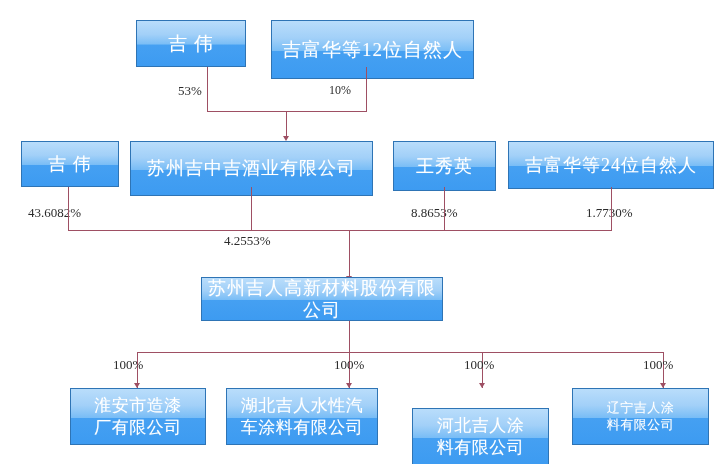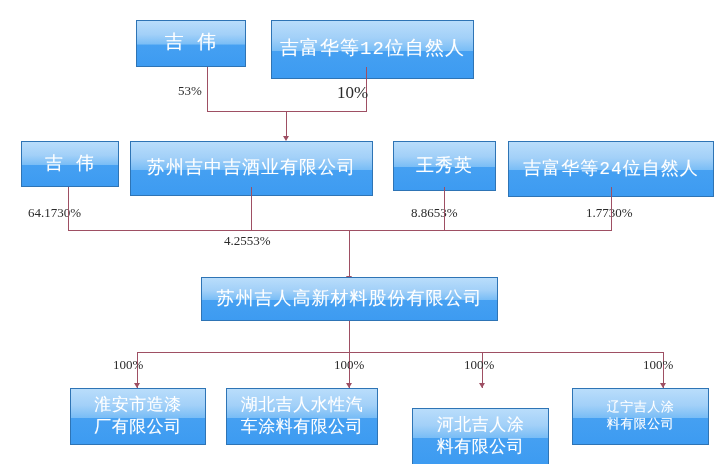--- a/index.html
+++ b/index.html
@@ -28,21 +28,20 @@
                 #3d9bf1 100%);
     display: flex;
     align-items: center;
     justify-content: center;
     text-align: center;
     color: #ffffff;
     letter-spacing: 1px;
     line-height: 1.25;
     text-shadow: 0 0 1px rgba(255,255,255,0.35);
     white-space: pre-line;
-    font-family: Liberation Mono, monospace;
   }
   .node.two-line { letter-spacing: 0.5px; }
 
   
   .ln-v {
     position: absolute;
     width: 1px;
     background: #9e4f63;
   }
   .ln-h {
@@ -75,44 +74,44 @@
 
   <div class="node" style="left:271px; top:20px; width:203px; height:59px; font-size:19px;">吉富华等12位自然人</div>
 
   <div class="ln-v" style="left:207px; top:67px; height:44px;"></div>
   <div class="ln-v" style="left:366px; top:67px; height:44px;"></div>
   <div class="ln-h" style="left:207px; top:111px; width:160px;"></div>
   <div class="ln-v" style="left:286px; top:111px; height:28px;"></div>
   <div class="arrow-down" style="left:283px; top:136px;"></div>
 
   <div class="pct" style="left:178px; top:83px; font-size:13px;">53%</div>
-  <div class="pct" style="left:337px; top:83px; font-size:17px;">10%</div>
+  <div class="pct" style="left:329px; top:83px; font-size:12px;">10%</div>
 
   <div class="node" style="left:21px; top:141px; width:98px; height:46px; font-size:18px;">吉  伟</div>
 
   <div class="node" style="left:130px; top:141px; width:243px; height:55px; font-size:18px;">苏州吉中吉酒业有限公司</div>
 
   <div class="node" style="left:393px; top:141px; width:103px; height:50px; font-size:18px;">王秀英</div>
 
-  <div class="node" style="left:508px; top:141px; width:206px; height:56px; font-size:18px;">吉富华等24位自然人</div>
+  <div class="node" style="left:508px; top:141px; width:206px; height:48px; font-size:18px;">吉富华等24位自然人</div>
 
-  <div class="pct" style="left:28px; top:205px; font-size:13px;">64.1730%</div>
+  <div class="pct" style="left:28px; top:205px; font-size:13px;">43.6082%</div>
   <div class="pct" style="left:224px; top:205px; font-size:13px;margin-top:28px;">4.2553%</div>
   <div class="pct" style="left:411px; top:205px; font-size:13px;">8.8653%</div>
   <div class="pct" style="left:586px; top:205px; font-size:13px;">1.7730%</div>
 
   <div class="ln-v" style="left:68px; top:187px; height:43px;"></div>
   <div class="ln-v" style="left:251px; top:187px; height:43px;"></div>
   <div class="ln-v" style="left:444px; top:187px; height:43px;"></div>
   <div class="ln-v" style="left:611px; top:187px; height:43px;"></div>
   <div class="ln-h" style="left:68px; top:230px; width:544px;"></div>
   <div class="ln-v" style="left:349px; top:230px; height:49px;"></div>
   <div class="arrow-down" style="left:346px; top:276px;"></div>
 
-  <div class="node" style="left:201px; top:277px; width:297px; height:44px; font-size:18px;">苏州吉人高新材料股份有限公司</div>
+  <div class="node" style="left:201px; top:277px; width:242px; height:44px; font-size:18px;">苏州吉人高新材料股份有限公司</div>
 
   <div class="ln-v" style="left:349px; top:321px; height:31px;"></div>
   <div class="ln-h" style="left:137px; top:352px; width:526px;"></div>
 
   <div class="ln-v" style="left:137px; top:352px; height:36px;"></div>
   <div class="ln-v" style="left:349px; top:352px; height:36px;"></div>
   <div class="ln-v" style="left:482px; top:352px; height:36px;"></div>
   <div class="ln-v" style="left:663px; top:352px; height:36px;"></div>
 
   <div class="arrow-down" style="left:134px; top:383px;"></div>

